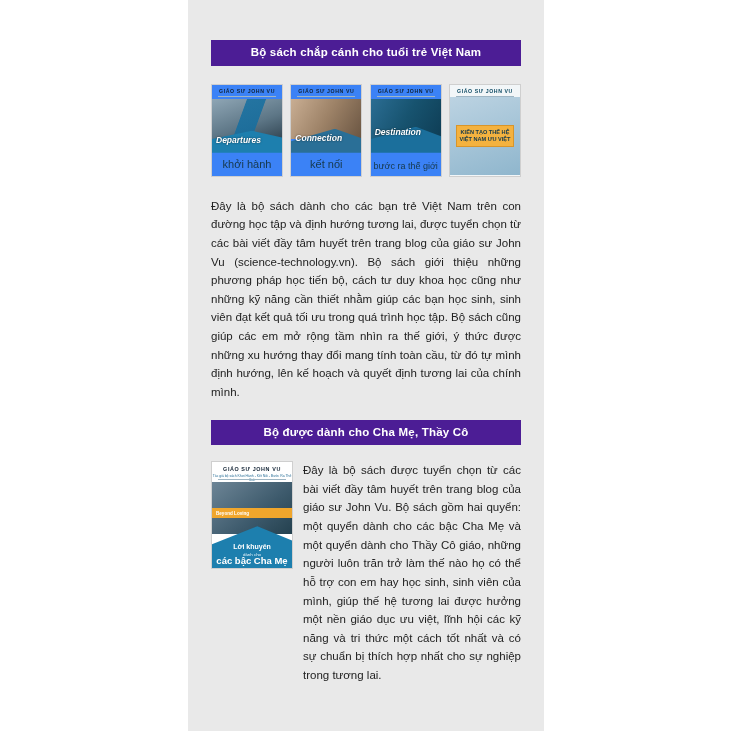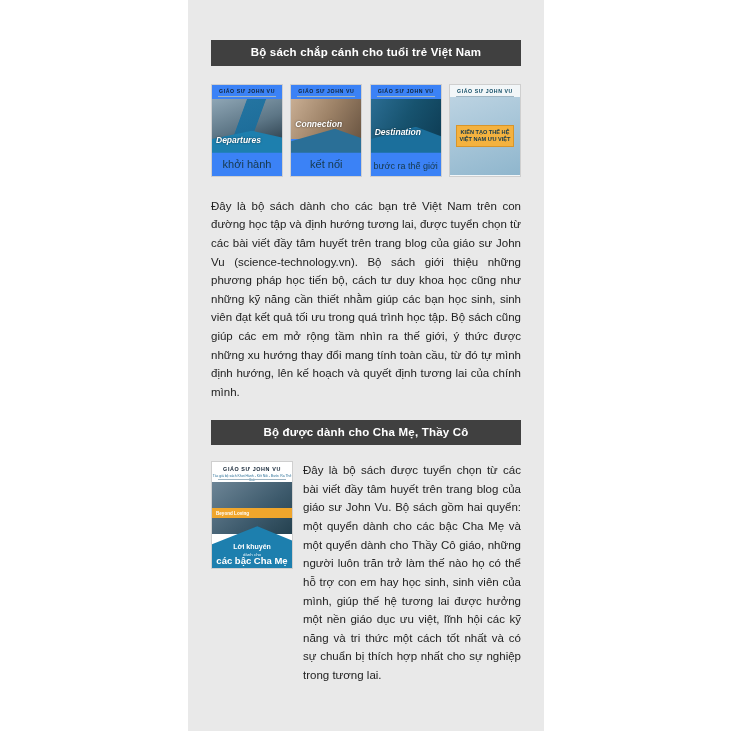--- a/index.html
+++ b/index.html
@@ -29,21 +29,21 @@
     background: #e9e9e9;
   }
   .content {
     position: absolute;
     left: 211px;
     top: 0;
     width: 310px;
     height: 731px;
   }
   .section-header {
-    background: #404040;
+    background: #4c1d95;
     color: #ffffff;
     text-align: center;
     font-size: 11.5px;
     font-weight: bold;
     letter-spacing: 0.2px;
     padding: 6px 4px 7px 4px;
     line-height: 1.1;
   }
   .sec1-header { margin-top: 40px; }
   .sec2-header { margin-top: 18px; }
@@ -124,21 +124,21 @@
   }
   .c1 .eng { top:50px; color:#ffffff; }
 
   
   .c2 .photo { background: linear-gradient(120deg,#c9ae93 0%,#9d8267 50%,#6a5542 100%); }
   .c2 .wedge {
     position:absolute; top:44px; left:-2px; width:76px; height:24px;
     background:#2a6f97;
     clip-path: polygon(0 55%, 60% 0, 100% 45%, 100% 100%, 0 100%);
   }
-  .c2 .eng { top:34px; }
+  .c2 .eng { top:48px; }
 
   
   .c3 .photo { background: linear-gradient(120deg,#2b6d93 0%,#17536f 50%,#0e3d55 100%); }
   .c3 .wedge {
     position:absolute; top:42px; left:-2px; width:76px; height:26px;
     background:#1b6f9c;
     clip-path: polygon(0 50%, 62% 0, 100% 42%, 100% 100%, 0 100%);
   }
   .c3 .eng { top:42px; }
   .c3 .viet { bottom: 4px; font-size: 9px; line-height:1.05; }

